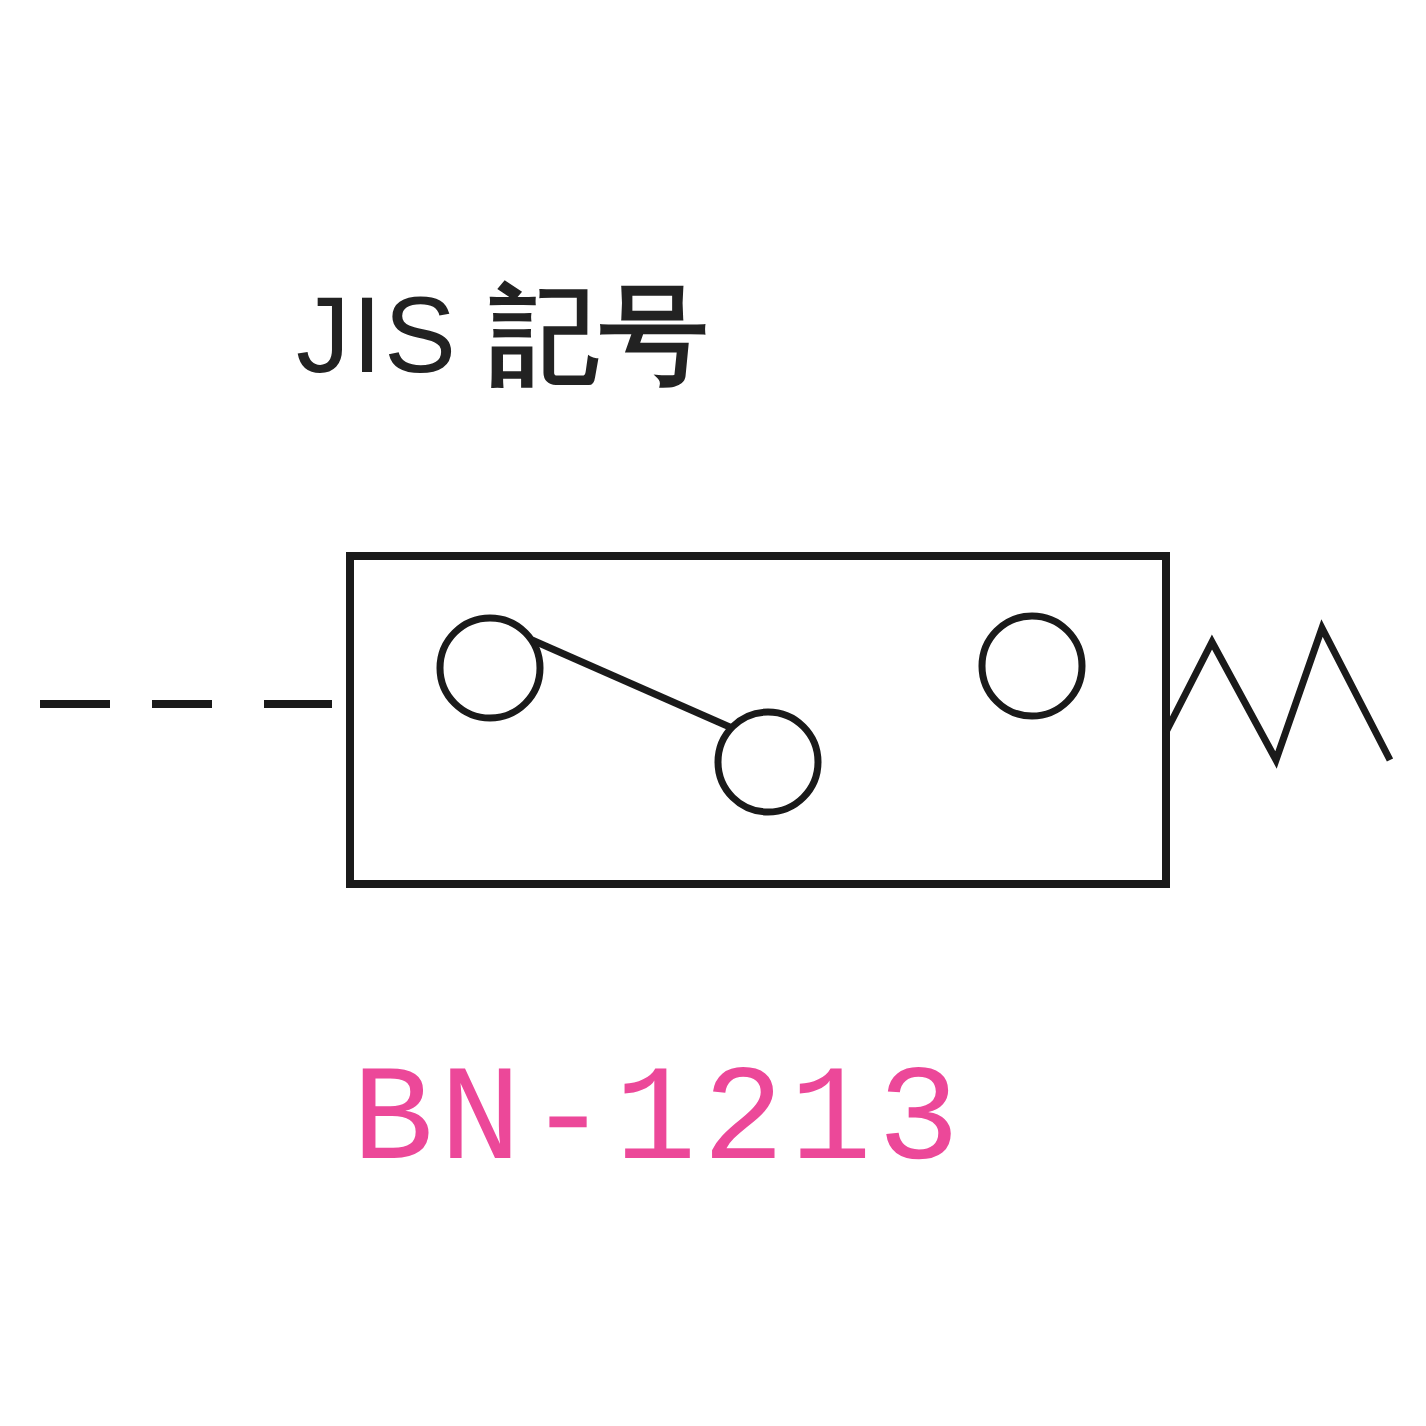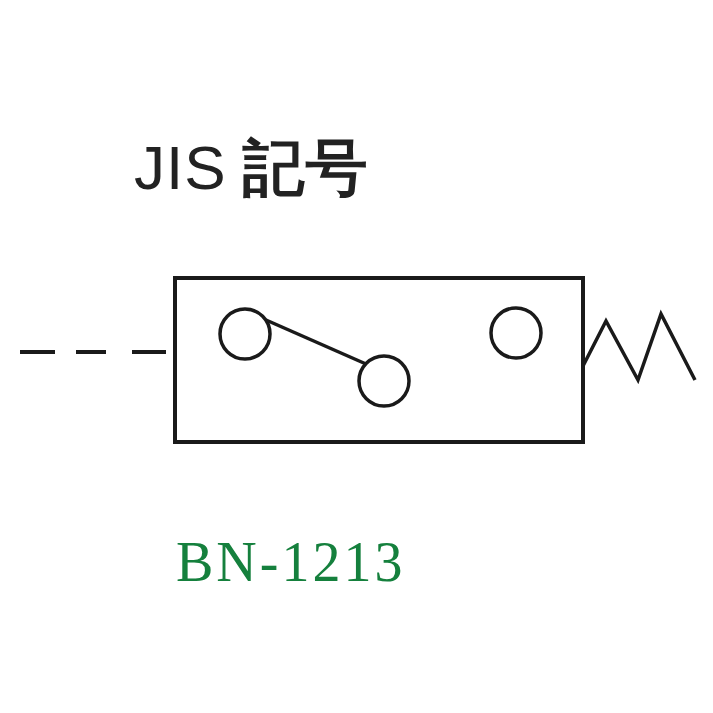--- a/index.html
+++ b/index.html
@@ -1,29 +1,29 @@
 <!DOCTYPE html>
 <html><head>
 <meta charset="utf-8">
 <style>
   html, body { margin: 0; padding: 0; background: #ffffff; }
   body { width: 713px; height: 713px; position: relative; overflow: hidden; }
   .title {
-    position: absolute; left: 134px; top: 128px;
+    position: absolute; left: 148px; top: 128px;
     font-family: "DejaVu Sans", sans-serif;
-    font-size: 62px; line-height: 80px; color: #222222;
+    font-size: 54px; line-height: 80px; color: #222222;
     white-space: nowrap; letter-spacing: 1px;
   }
   .title .latin { font-weight: 300; font-family: "Liberation Sans", sans-serif; }
   .title .jp { font-weight: bold; margin-left: 16px; }
   .diagram { position: absolute; left: 0; top: 0; }
   .model {
     position: absolute; left: 176px; top: 512px;
-    font-family: Liberation Serif, serif;
-    font-size: 56px; line-height: 100px; color: #15803d;
+    font-family: Liberation Mono, monospace;
+    font-size: 68px; line-height: 100px; color: #ec4899;
     letter-spacing: 3px; white-space: nowrap;
   }
 </style>
 </head>
 <body>
 
 <div class="title">
   <span class="latin">JIS</span><span class="jp">記号</span>
 </div>
 

